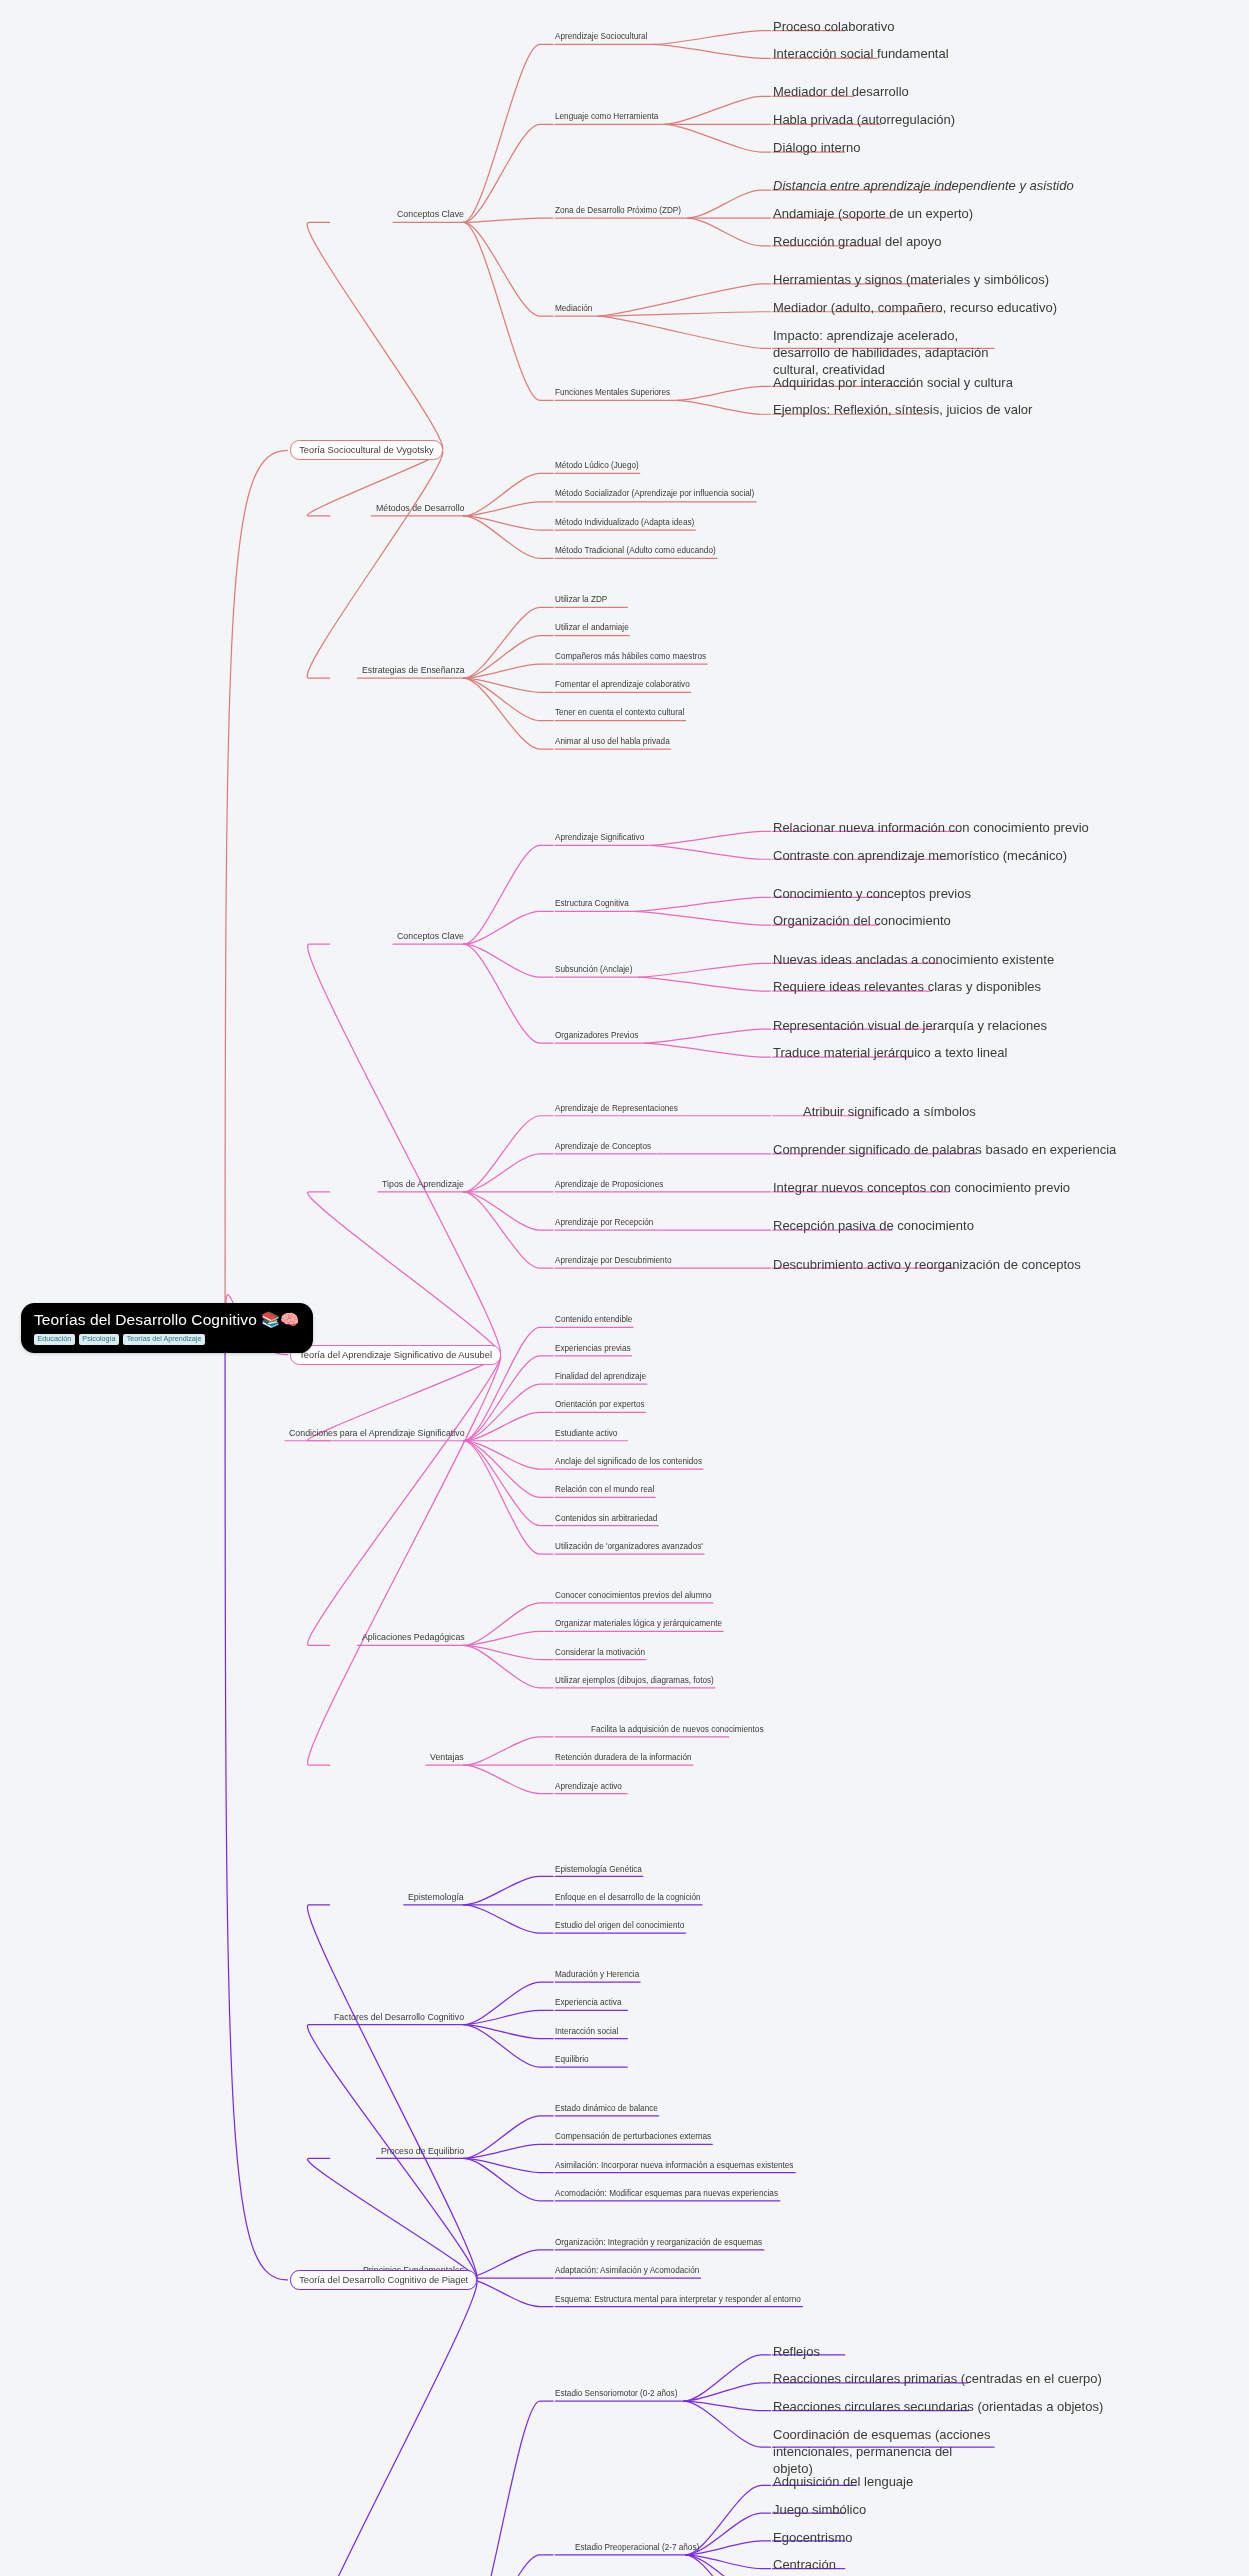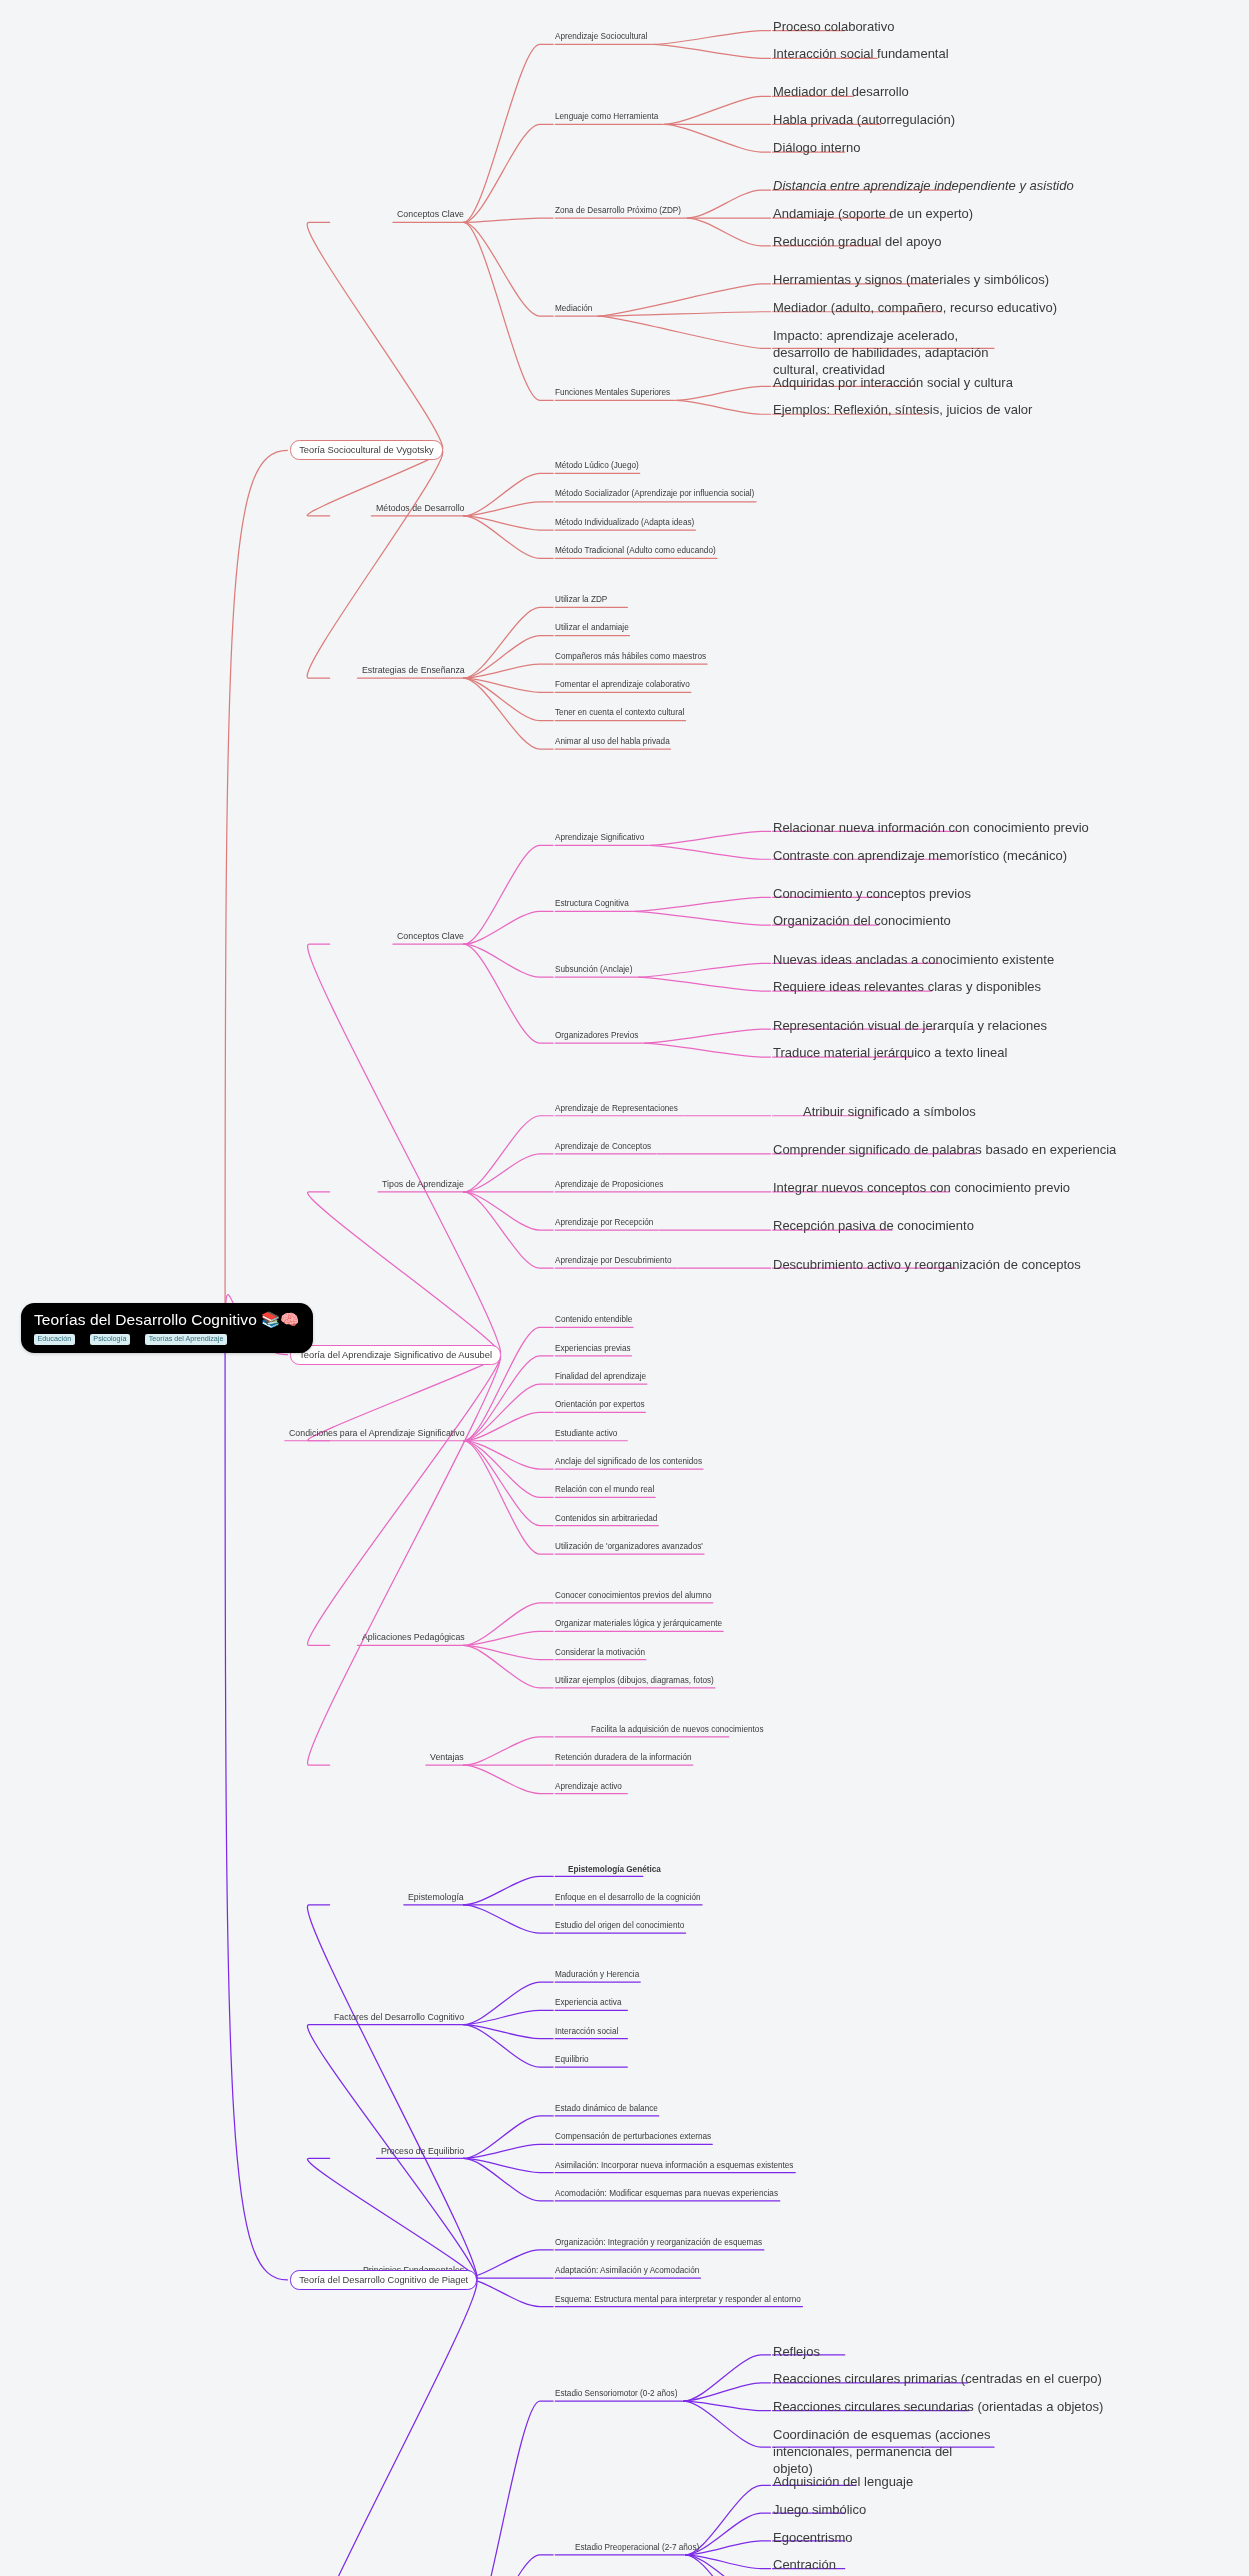--- a/index.html
+++ b/index.html
@@ -17,21 +17,21 @@
   
   .root {
     background:#000000; border-radius:13.4px;
     padding:8.2px 13.4px 7.2px 13.4px;
     box-shadow:0 1px 3.1px rgba(0,0,0,.18);
   }
   .root-title {
     color:#ffffff; font-size:15.5px; letter-spacing:0.1px;
     line-height:1.15; margin-bottom:5.2px;
   }
-  .root-tags { display:flex; gap:15px; }
+  .root-tags { display:flex; gap:4px; }
   .root-tag {
     background:#d9eef2; color:#2f6f7b;
     font-size:7.2px; padding:1px 3.6px 1.5px 3.6px; border-radius:2.1px;
     line-height:1.2;
   }
 
   
   .theory {
     background:#ffffff; border-radius:9.3px;
     padding:3.6px 8.2px; font-size:9.3px; color:#3c3c3c;
@@ -368,21 +368,21 @@
       <div class="node lvl3" style="left: 555px; top: 1591px;"><span>Conocer conocimientos previos del alumno</span></div>
       <div class="node lvl3" style="left: 555px; top: 1619px;"><span>Organizar materiales lógica y jerárquicamente</span></div>
       <div class="node lvl3" style="left: 555px; top: 1648px;"><span>Considerar la motivación</span></div>
       <div class="node lvl3" style="left: 555px; top: 1676px;"><span>Utilizar ejemplos (dibujos, diagramas, fotos)</span></div>
       <div class="node lvl2" style="left: 362px; top: 1632px;"><span>Aplicaciones Pedagógicas</span></div>
       <div class="node lvl3" style="left: 555px; top: 1725px; padding-left: 36px;"><span>Facilita la adquisición de nuevos conocimientos</span></div>
       <div class="node lvl3" style="left: 555px; top: 1753px;"><span>Retención duradera de la información</span></div>
       <div class="node lvl3" style="left: 555px; top: 1782px;"><span>Aprendizaje activo</span></div>
       <div class="node lvl2" style="left: 430px; top: 1752px;"><span>Ventajas</span></div>
       <div class="node theory a" style="left: 290px; top: 1345px;"><span>Teoría del Aprendizaje Significativo de Ausubel</span></div>
-      <div class="node lvl3" style="left: 568px; top: 1865px; font-weight: bold;"><span>Epistemología Genética</span></div>
+      <div class="node lvl3" style="left: 555px; top: 1865px;"><span>Epistemología Genética</span></div>
       <div class="node lvl3" style="left: 555px; top: 1893px;"><span>Enfoque en el desarrollo de la cognición</span></div>
       <div class="node lvl3" style="left: 555px; top: 1921px;"><span>Estudio del origen del conocimiento</span></div>
       <div class="node lvl2" style="left: 408px; top: 1892px;"><span>Epistemología</span></div>
       <div class="node lvl3" style="left: 555px; top: 1970px;"><span>Maduración y Herencia</span></div>
       <div class="node lvl3" style="left: 555px; top: 1998px;"><span>Experiencia activa</span></div>
       <div class="node lvl3" style="left: 555px; top: 2027px;"><span>Interacción social</span></div>
       <div class="node lvl3" style="left: 555px; top: 2055px;"><span>Equilibrio</span></div>
       <div class="node lvl2" style="left: 334px; top: 2012px;"><span>Factores del Desarrollo Cognitivo</span></div>
       <div class="node lvl3" style="left: 555px; top: 2104px;"><span>Estado dinámico de balance</span></div>
       <div class="node lvl3" style="left: 555px; top: 2132px;"><span>Compensación de perturbaciones externas</span></div>

